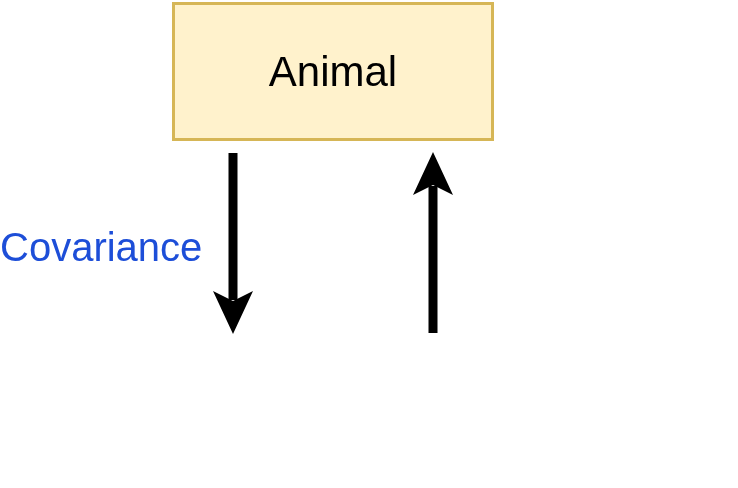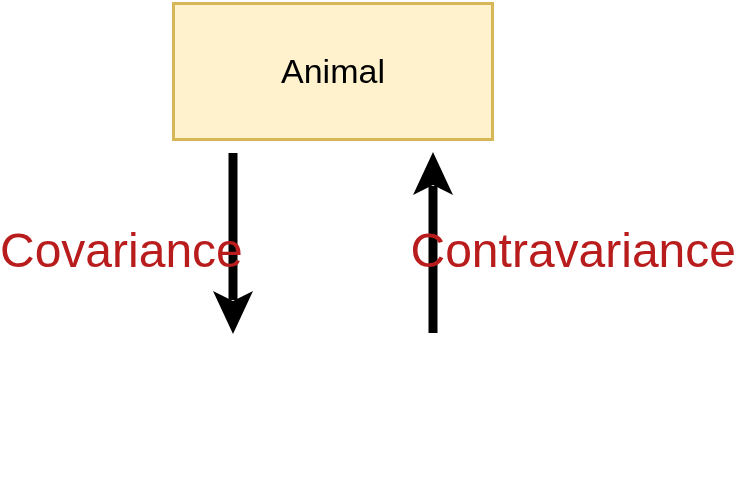--- a/index.html
+++ b/index.html
@@ -23,37 +23,37 @@
     box-sizing: border-box;
     background: #FFF2CC;
     border: 3px solid #D6B656;
     display: flex;
     align-items: center;
     justify-content: center;
   }
   .node-animal { top: 2px; }
   .node-dog    { top: 345px; }
   .node-label {
-    font-size: 34px;
+    font-size: 42px;
     color: #000000;
     white-space: nowrap;
   }
   .arrows {
     position: absolute;
     left: 0;
     top: 0;
     width: 738px;
     height: 488px;
     pointer-events: none;
   }
   .edge-label {
     position: absolute;
-    font-size: 48px;
+    font-size: 40px;
     line-height: 1;
-    color: #b91c1c;
+    color: #1d4ed8;
     white-space: nowrap;
   }
   .label-covariance {
     left: 0px;
     top: 227px;
   }
   .label-contravariance {
     right: 2px;
     top: 227px;
   }
@@ -74,15 +74,14 @@
       <path d="M 233 334 L 213 291 L 233 301 L 253 291 Z" fill="#000000"></path>
     </g>
     <g>
       <line x1="433" y1="333" x2="433" y2="186" stroke="#000000" stroke-width="9"></line>
       <path d="M 433 152 L 413 195 L 433 185 L 453 195 Z" fill="#000000"></path>
     </g>
   </svg>
 
   <div class="edge-label label-covariance">Covariance</div>
 
-  <div class="edge-label label-contravariance">Contravariance</div>
 
 </div>
 
 </body></html>

